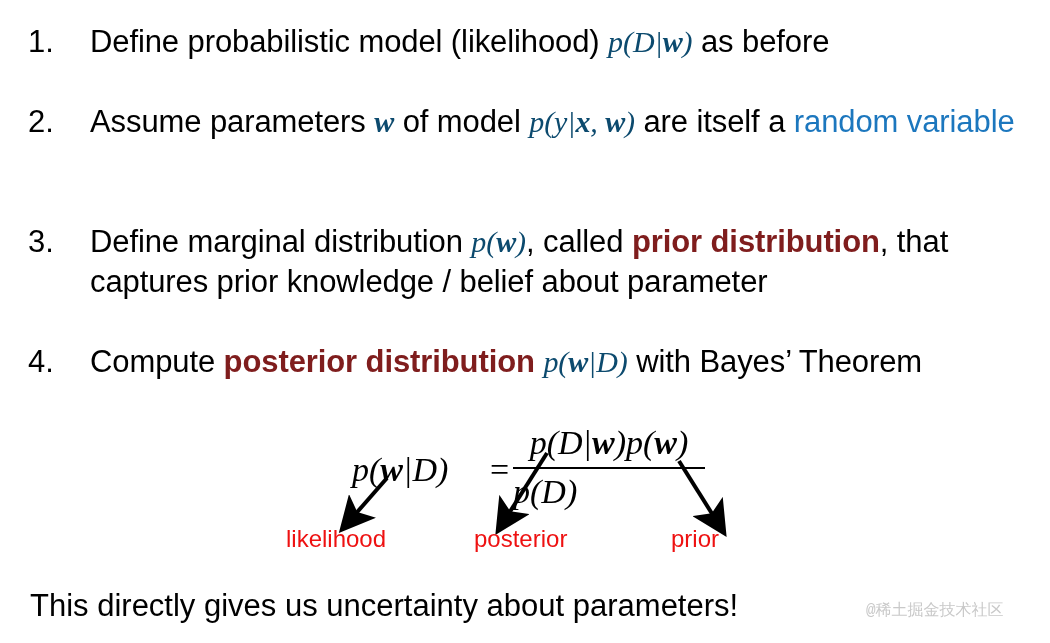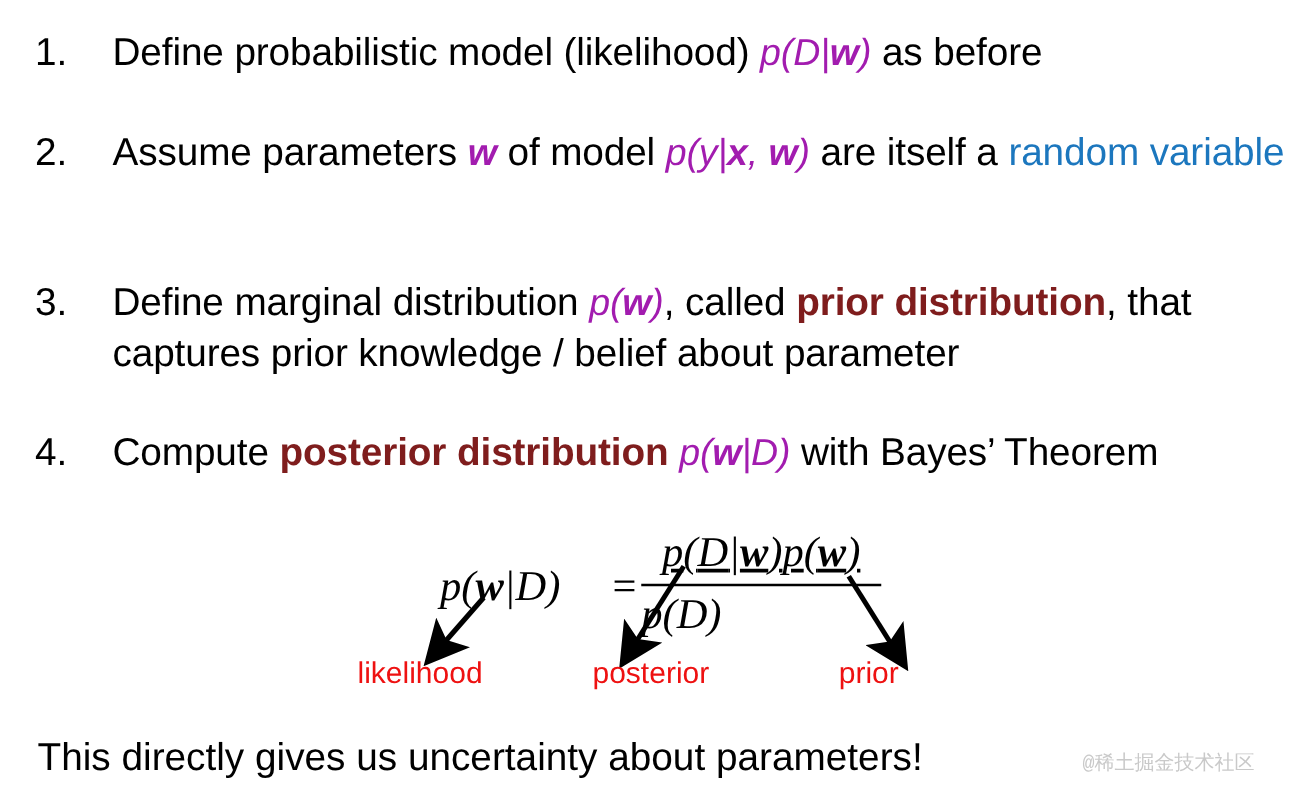--- a/index.html
+++ b/index.html
@@ -42,23 +42,23 @@
   .item-body {
     margin-left: 62px;
     font-size: 31px;
     line-height: 40px;
     letter-spacing: -0.1px;
     color: #000000;
   }
 
   
   .mathblue {
-    font-family: Liberation Sans, sans-serif;
+    font-family: Liberation Serif, serif;
     font-style: italic;
-    color: #a21caf;
+    color: #0c4a6e;
     font-size: 30px;
   }
   .mathblue b {
     font-weight: bold;
     font-style: italic;
   }
   .blue-text { color: #1c77be; margin-top: 15px; }
   .bold-black { font-weight: bold; color: #7f1d1d; }
 
   
@@ -94,21 +94,20 @@
   }
   #numerator {
     position: absolute;
     left: 513px;
     top: 5px;
     width: 192px;
     text-align: center;
     font-size: 34px;
     line-height: 40px;
     white-space: nowrap;
-    text-decoration: underline;
   }
   #fracbar {
     position: absolute;
     left: 513px;
     top: 49px;
     width: 192px;
     height: 2px;
     background: #000000;
   }
   #denominator {

